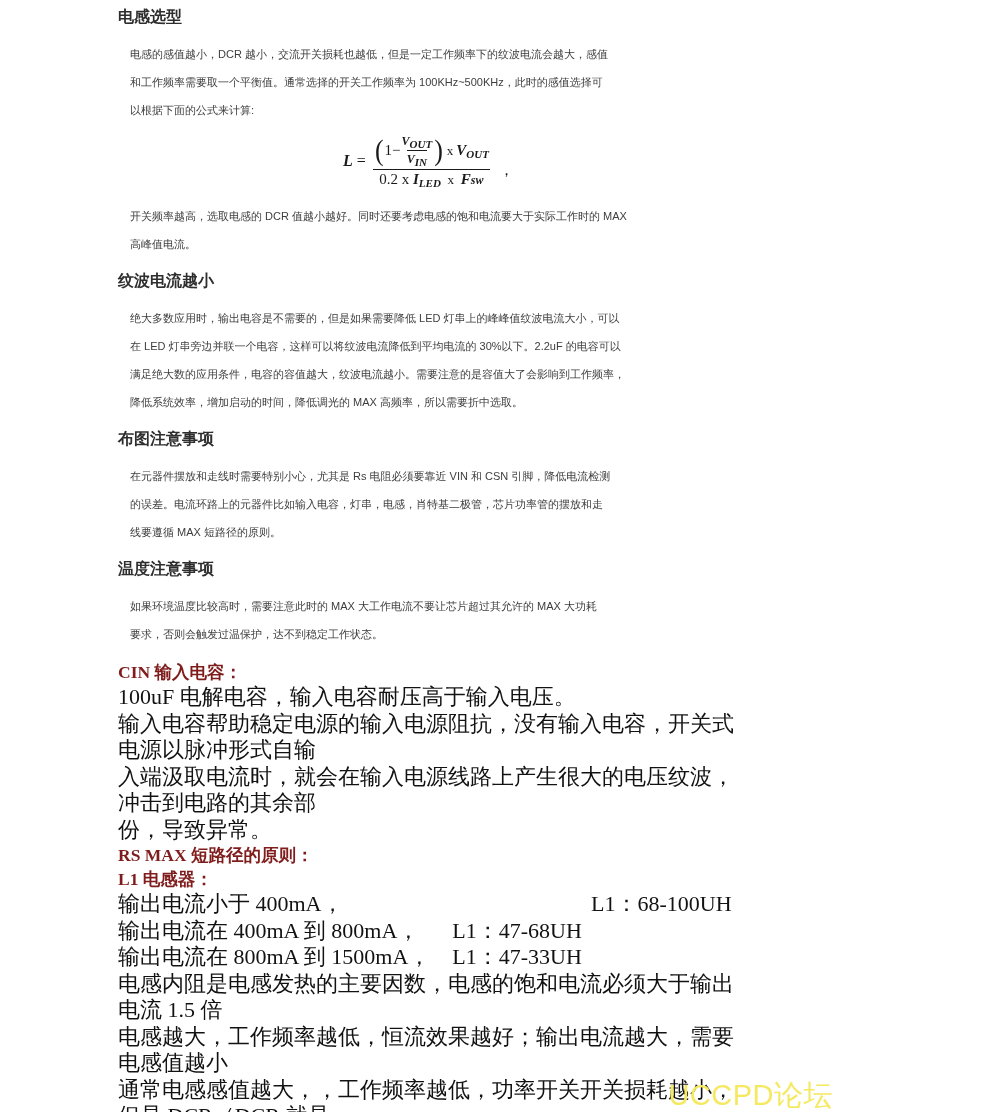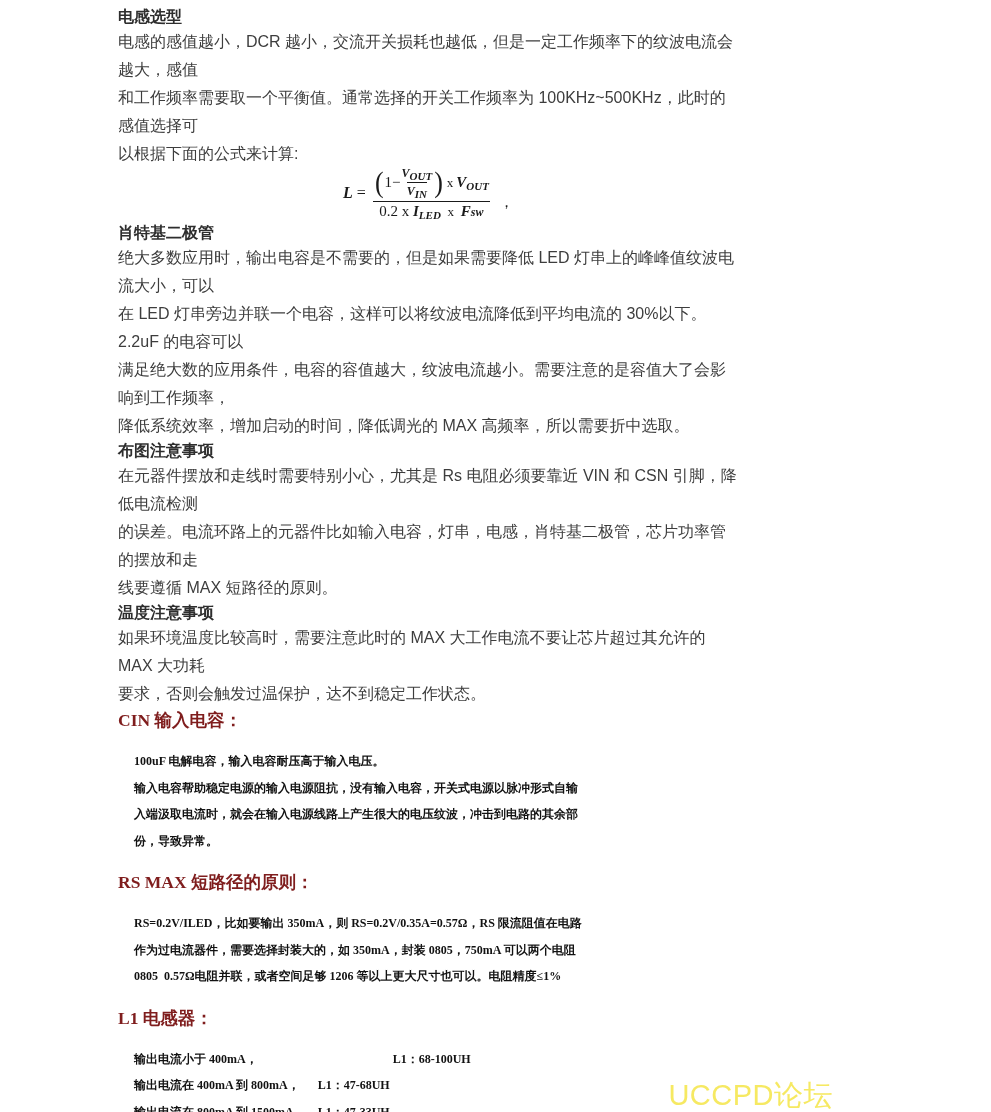--- a/index.html
+++ b/index.html
@@ -26,43 +26,42 @@
     color: #3d3d3d;
   }
   .sans .h {
     font-size: 16px;
     line-height: 22px;
     font-weight: 700;
     margin: 0;
     color: #2e2e2e;
   }
   .sans .p {
-    font-size: 16px;
+    font-size: 11px;
     line-height: 28px;
-    margin: 0;
+    margin: 12px;
     white-space: pre-wrap;
   }
   
   .serif {
     font-family: "Liberation Serif", "DejaVu Serif", serif;
     color: #121212;
   }
   .serif .h {
     font-size: 17.5px;
     line-height: 24px;
     font-weight: 700;
     margin: 0;
     color: #7f1d1d;
   }
   .serif .p {
-    font-size: 12px;
+    font-size: 22px;
     line-height: 26.5px;
-    margin: 16px;
+    margin: 0;
     white-space: pre-wrap;
-    font-weight: bold;
   }
   
   .mt-a { margin-top: 24px; }
   .mt-b { margin-top: 18px; }
   .mt-c { margin-top: 26px; }
   .mt-d { margin-top: 20px; }
   .mt-e { margin-top: 22px; }
   .mt-f { margin-top: 18px; }
 
   
@@ -166,24 +165,26 @@
         <span class="den">
           <span>0.2 x</span>
           <span><i>I</i><sub>LED</sub></span>
           <span class="xop">x</span>
           <span><i>F</i><i class="f-sw">sw</i></span>
         </span>
       </span>
       <span class="f-comma">，</span>
     </div>
 
-  </section>
-
-  <section class="sans">
-    <h2 class="h mt-a">肖特基二极管</h2>
+    <div class="p">开关频率越高，选取电感的 DCR 值越小越好。同时还要考虑电感的饱和电流要大于实际工作时的 MAX
+高峰值电流。</div>
+  </section>
+
+  <section class="sans">
+    <h2 class="h mt-a">纹波电流越小</h2>
     <div class="p">绝大多数应用时，输出电容是不需要的，但是如果需要降低 LED 灯串上的峰峰值纹波电流大小，可以
 在 LED 灯串旁边并联一个电容，这样可以将纹波电流降低到平均电流的 30%以下。2.2uF 的电容可以
 满足绝大数的应用条件，电容的容值越大，纹波电流越小。需要注意的是容值大了会影响到工作频率，
 降低系统效率，增加启动的时间，降低调光的 MAX 高频率，所以需要折中选取。</div>
   </section>
 
   <section class="sans">
     <h2 class="h mt-c">布图注意事项</h2>
     <div class="p">在元器件摆放和走线时需要特别小心，尤其是 Rs 电阻必须要靠近 VIN 和 CSN 引脚，降低电流检测
 的误差。电流环路上的元器件比如输入电容，灯串，电感，肖特基二极管，芯片功率管的摆放和走
@@ -199,23 +200,20 @@
   <section class="serif">
     <h2 class="h mt-d">CIN 输入电容：</h2>
     <div class="p">100uF 电解电容，输入电容耐压高于输入电压。
 输入电容帮助稳定电源的输入电源阻抗，没有输入电容，开关式电源以脉冲形式自输
 入端汲取电流时，就会在输入电源线路上产生很大的电压纹波，冲击到电路的其余部
 份，导致异常。</div>
   </section>
 
   <section class="serif">
     <h2 class="h mt-e">RS MAX 短路径的原则：</h2>
-    <div class="p">RS=0.2V/ILED，比如要输出 350mA，则 RS=0.2V/0.35A=0.57Ω，RS 限流阻值在电路
-作为过电流器件，需要选择封装大的，如 350mA，封装 0805，750mA 可以两个电阻
-0805  0.57Ω电阻并联，或者空间足够 1206 等以上更大尺寸也可以。电阻精度≤1%</div>
   </section>
 
   <section class="serif">
     <h2 class="h mt-f">L1 电感器：</h2>
     <div class="p">输出电流小于 400mA，                                             L1：68-100UH
 输出电流在 400mA 到 800mA，      L1：47-68UH
 输出电流在 800mA 到 1500mA，    L1：47-33UH
 电感内阻是电感发热的主要因数，电感的饱和电流必须大于输出电流 1.5 倍
 电感越大，工作频率越低，恒流效果越好；输出电流越大，需要电感值越小
 通常电感感值越大，，工作频率越低，功率开关开关损耗越小，但是 DCR（DCR 就是

